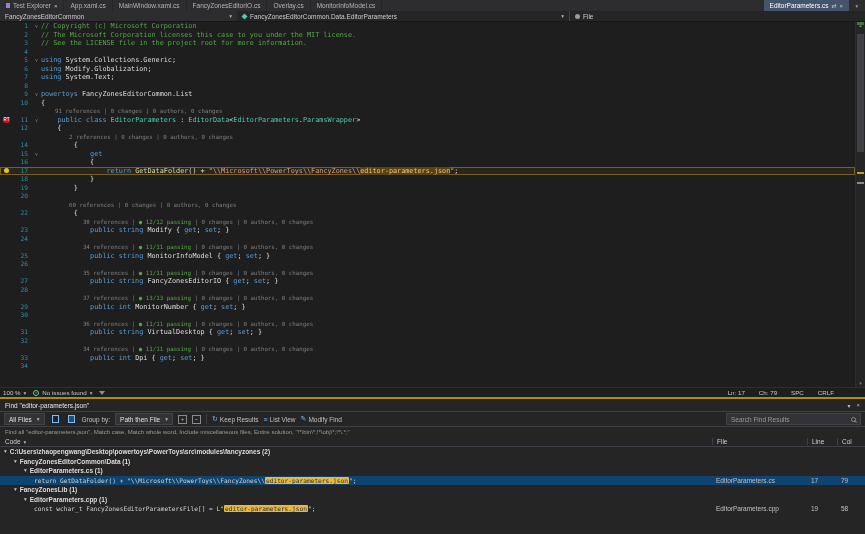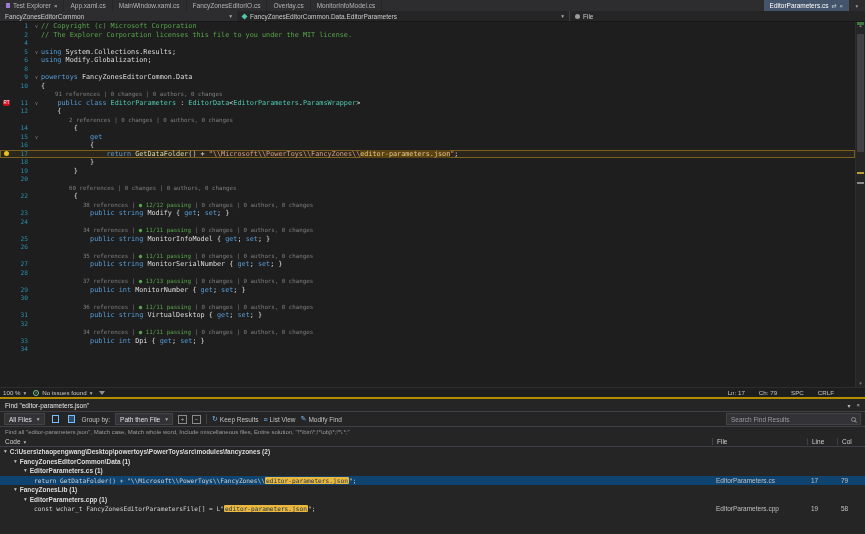--- a/index.html
+++ b/index.html
@@ -143,26 +143,28 @@
     </div>
     <div class="crumb-member">
       <span class="mini-ic member-ic"></span>
       <span>File</span>
     </div>
   </div>
 
   <div class="editor-wrap">
     <div id="editor">
         <div class="ed-row"><div class="ed-margin"></div><div class="ed-num">1</div><div class="ed-fold">∨</div><div class="ed-code"><span class="tk-cm">// Copyright (c) Microsoft Corporation</span></div></div>
-        <div class="ed-row"><div class="ed-margin"></div><div class="ed-num">2</div><div class="ed-fold"></div><div class="ed-code"><span class="tk-cm">// The Explorer Corporation licenses this file to you under the MIT license.</span></div></div>
+        <div class="ed-row"><div class="ed-margin"></div><div class="ed-num">2</div><div class="ed-fold"></div><div class="ed-code"><span class="tk-cm">// The Microsoft Corporation licenses this case to you under the MIT license.</span></div></div>
+        <div class="ed-row"><div class="ed-margin"></div><div class="ed-num">3</div><div class="ed-fold"></div><div class="ed-code"><span class="tk-cm">// See the LICENSE file in the project root for more information.</span></div></div>
         <div class="ed-row"><div class="ed-margin"></div><div class="ed-num">4</div><div class="ed-fold"></div><div class="ed-code"></div></div>
-        <div class="ed-row"><div class="ed-margin"></div><div class="ed-num">5</div><div class="ed-fold">∨</div><div class="ed-code"><span class="tk-kw">using</span><span class="tk-pl"> System.Collections.Results;</span></div></div>
+        <div class="ed-row"><div class="ed-margin"></div><div class="ed-num">5</div><div class="ed-fold">∨</div><div class="ed-code"><span class="tk-kw">using</span><span class="tk-pl"> System.Collections.Generic;</span></div></div>
         <div class="ed-row"><div class="ed-margin"></div><div class="ed-num">6</div><div class="ed-fold"></div><div class="ed-code"><span class="tk-kw">using</span><span class="tk-pl"> Modify.Globalization;</span></div></div>
+        <div class="ed-row"><div class="ed-margin"></div><div class="ed-num">7</div><div class="ed-fold"></div><div class="ed-code"><span class="tk-kw">using</span><span class="tk-pl"> System.Text;</span></div></div>
         <div class="ed-row"><div class="ed-margin"></div><div class="ed-num">8</div><div class="ed-fold"></div><div class="ed-code"></div></div>
-        <div class="ed-row"><div class="ed-margin"></div><div class="ed-num">9</div><div class="ed-fold">∨</div><div class="ed-code"><span class="tk-kw">powertoys</span><span class="tk-pl"> FancyZonesEditorCommon.Data</span></div></div>
+        <div class="ed-row"><div class="ed-margin"></div><div class="ed-num">9</div><div class="ed-fold">∨</div><div class="ed-code"><span class="tk-kw">powertoys</span><span class="tk-pl"> FancyZonesEditorCommon.List</span></div></div>
         <div class="ed-row"><div class="ed-margin"></div><div class="ed-num">10</div><div class="ed-fold"></div><div class="ed-code"><span class="tk-pl">{</span></div></div>
         <div class="ed-row lensrow"><div class="ed-margin"></div><div class="ed-num"></div><div class="ed-fold"></div><div class="ed-code"><span class="tk-lens">    91 references | 0 changes | 0 authors, 0 changes</span></div></div>
         <div class="ed-row"><div class="ed-margin"><span class="badge">RT</span></div><div class="ed-num">11</div><div class="ed-fold">∨</div><div class="ed-code"><span class="tk-pl">    </span><span class="tk-kw">public class </span><span class="tk-ty">EditorParameters</span><span class="tk-pl"> : </span><span class="tk-ty">EditorData</span><span class="tk-pl">&lt;</span><span class="tk-ty">EditorParameters</span><span class="tk-pl">.</span><span class="tk-ty">ParamsWrapper</span><span class="tk-pl">&gt;</span></div></div>
         <div class="ed-row"><div class="ed-margin"></div><div class="ed-num">12</div><div class="ed-fold"></div><div class="ed-code"><span class="tk-pl">    {</span></div></div>
         <div class="ed-row lensrow"><div class="ed-margin"></div><div class="ed-num"></div><div class="ed-fold"></div><div class="ed-code"><span class="tk-lens">        2 references | 0 changes | 0 authors, 0 changes</span></div></div>
         <div class="ed-row"><div class="ed-margin"></div><div class="ed-num">14</div><div class="ed-fold"></div><div class="ed-code"><span class="tk-pl">        {</span></div></div>
         <div class="ed-row"><div class="ed-margin"></div><div class="ed-num">15</div><div class="ed-fold">∨</div><div class="ed-code"><span class="tk-pl">            </span><span class="tk-kw">get</span></div></div>
         <div class="ed-row"><div class="ed-margin"></div><div class="ed-num">16</div><div class="ed-fold"></div><div class="ed-code"><span class="tk-pl">            {</span></div></div>
         <div class="ed-row current"><div class="ed-margin"><span class="bulb"></span></div><div class="ed-num">17</div><div class="ed-fold"></div><div class="ed-code"><span class="tk-pl">                </span><span class="tk-kw">return</span><span class="tk-pl"> </span><span class="tk-me">GetDataFolder</span><span class="tk-pl">() + </span><span class="tk-st">"\\Microsoft\\PowerToys\\FancyZones\\</span><span class="tk-stm">editor-parameters.json</span><span class="tk-st">"</span><span class="tk-pl">;</span></div></div>
         <div class="ed-row"><div class="ed-margin"></div><div class="ed-num">18</div><div class="ed-fold"></div><div class="ed-code"><span class="tk-pl">            }</span></div></div>
@@ -170,21 +172,21 @@
         <div class="ed-row"><div class="ed-margin"></div><div class="ed-num">20</div><div class="ed-fold"></div><div class="ed-code"></div></div>
         <div class="ed-row lensrow"><div class="ed-margin"></div><div class="ed-num"></div><div class="ed-fold"></div><div class="ed-code"><span class="tk-lens">        60 references | 0 changes | 0 authors, 0 changes</span></div></div>
         <div class="ed-row"><div class="ed-margin"></div><div class="ed-num">22</div><div class="ed-fold"></div><div class="ed-code"><span class="tk-pl">        {</span></div></div>
         <div class="ed-row lensrow"><div class="ed-margin"></div><div class="ed-num"></div><div class="ed-fold"></div><div class="ed-code"><span class="tk-lens">            38 references | </span><span class="tk-pass">● 12/12 passing</span><span class="tk-lens"> | 0 changes | 0 authors, 0 changes</span></div></div>
         <div class="ed-row"><div class="ed-margin"></div><div class="ed-num">23</div><div class="ed-fold"></div><div class="ed-code"><span class="tk-pl">            </span><span class="tk-kw">public string </span><span class="tk-pl">Modify { </span><span class="tk-kw">get</span><span class="tk-pl">; </span><span class="tk-kw">set</span><span class="tk-pl">; }</span></div></div>
         <div class="ed-row"><div class="ed-margin"></div><div class="ed-num">24</div><div class="ed-fold"></div><div class="ed-code"></div></div>
         <div class="ed-row lensrow"><div class="ed-margin"></div><div class="ed-num"></div><div class="ed-fold"></div><div class="ed-code"><span class="tk-lens">            34 references | </span><span class="tk-pass">● 11/11 passing</span><span class="tk-lens"> | 0 changes | 0 authors, 0 changes</span></div></div>
         <div class="ed-row"><div class="ed-margin"></div><div class="ed-num">25</div><div class="ed-fold"></div><div class="ed-code"><span class="tk-pl">            </span><span class="tk-kw">public string </span><span class="tk-pl">MonitorInfoModel { </span><span class="tk-kw">get</span><span class="tk-pl">; </span><span class="tk-kw">set</span><span class="tk-pl">; }</span></div></div>
         <div class="ed-row"><div class="ed-margin"></div><div class="ed-num">26</div><div class="ed-fold"></div><div class="ed-code"></div></div>
         <div class="ed-row lensrow"><div class="ed-margin"></div><div class="ed-num"></div><div class="ed-fold"></div><div class="ed-code"><span class="tk-lens">            35 references | </span><span class="tk-pass">● 11/11 passing</span><span class="tk-lens"> | 0 changes | 0 authors, 0 changes</span></div></div>
-        <div class="ed-row"><div class="ed-margin"></div><div class="ed-num">27</div><div class="ed-fold"></div><div class="ed-code"><span class="tk-pl">            </span><span class="tk-kw">public string </span><span class="tk-pl">MonitorSerialNumber { </span><span class="tk-kw">get</span><span class="tk-pl">; </span><span class="tk-kw">set</span><span class="tk-pl">; }</span></div></div>
+        <div class="ed-row"><div class="ed-margin"></div><div class="ed-num">27</div><div class="ed-fold"></div><div class="ed-code"><span class="tk-pl">            </span><span class="tk-kw">public string </span><span class="tk-pl">FancyZonesEditorIO { </span><span class="tk-kw">get</span><span class="tk-pl">; </span><span class="tk-kw">set</span><span class="tk-pl">; }</span></div></div>
         <div class="ed-row"><div class="ed-margin"></div><div class="ed-num">28</div><div class="ed-fold"></div><div class="ed-code"></div></div>
         <div class="ed-row lensrow"><div class="ed-margin"></div><div class="ed-num"></div><div class="ed-fold"></div><div class="ed-code"><span class="tk-lens">            37 references | </span><span class="tk-pass">● 13/13 passing</span><span class="tk-lens"> | 0 changes | 0 authors, 0 changes</span></div></div>
         <div class="ed-row"><div class="ed-margin"></div><div class="ed-num">29</div><div class="ed-fold"></div><div class="ed-code"><span class="tk-pl">            </span><span class="tk-kw">public int </span><span class="tk-pl">MonitorNumber { </span><span class="tk-kw">get</span><span class="tk-pl">; </span><span class="tk-kw">set</span><span class="tk-pl">; }</span></div></div>
         <div class="ed-row"><div class="ed-margin"></div><div class="ed-num">30</div><div class="ed-fold"></div><div class="ed-code"></div></div>
         <div class="ed-row lensrow"><div class="ed-margin"></div><div class="ed-num"></div><div class="ed-fold"></div><div class="ed-code"><span class="tk-lens">            36 references | </span><span class="tk-pass">● 11/11 passing</span><span class="tk-lens"> | 0 changes | 0 authors, 0 changes</span></div></div>
         <div class="ed-row"><div class="ed-margin"></div><div class="ed-num">31</div><div class="ed-fold"></div><div class="ed-code"><span class="tk-pl">            </span><span class="tk-kw">public string </span><span class="tk-pl">VirtualDesktop { </span><span class="tk-kw">get</span><span class="tk-pl">; </span><span class="tk-kw">set</span><span class="tk-pl">; }</span></div></div>
         <div class="ed-row"><div class="ed-margin"></div><div class="ed-num">32</div><div class="ed-fold"></div><div class="ed-code"></div></div>
         <div class="ed-row lensrow"><div class="ed-margin"></div><div class="ed-num"></div><div class="ed-fold"></div><div class="ed-code"><span class="tk-lens">            34 references | </span><span class="tk-pass">● 11/11 passing</span><span class="tk-lens"> | 0 changes | 0 authors, 0 changes</span></div></div>
         <div class="ed-row"><div class="ed-margin"></div><div class="ed-num">33</div><div class="ed-fold"></div><div class="ed-code"><span class="tk-pl">            </span><span class="tk-kw">public int </span><span class="tk-pl">Dpi { </span><span class="tk-kw">get</span><span class="tk-pl">; </span><span class="tk-kw">set</span><span class="tk-pl">; }</span></div></div>
         <div class="ed-row"><div class="ed-margin"></div><div class="ed-num">34</div><div class="ed-fold"></div><div class="ed-code"></div></div>

